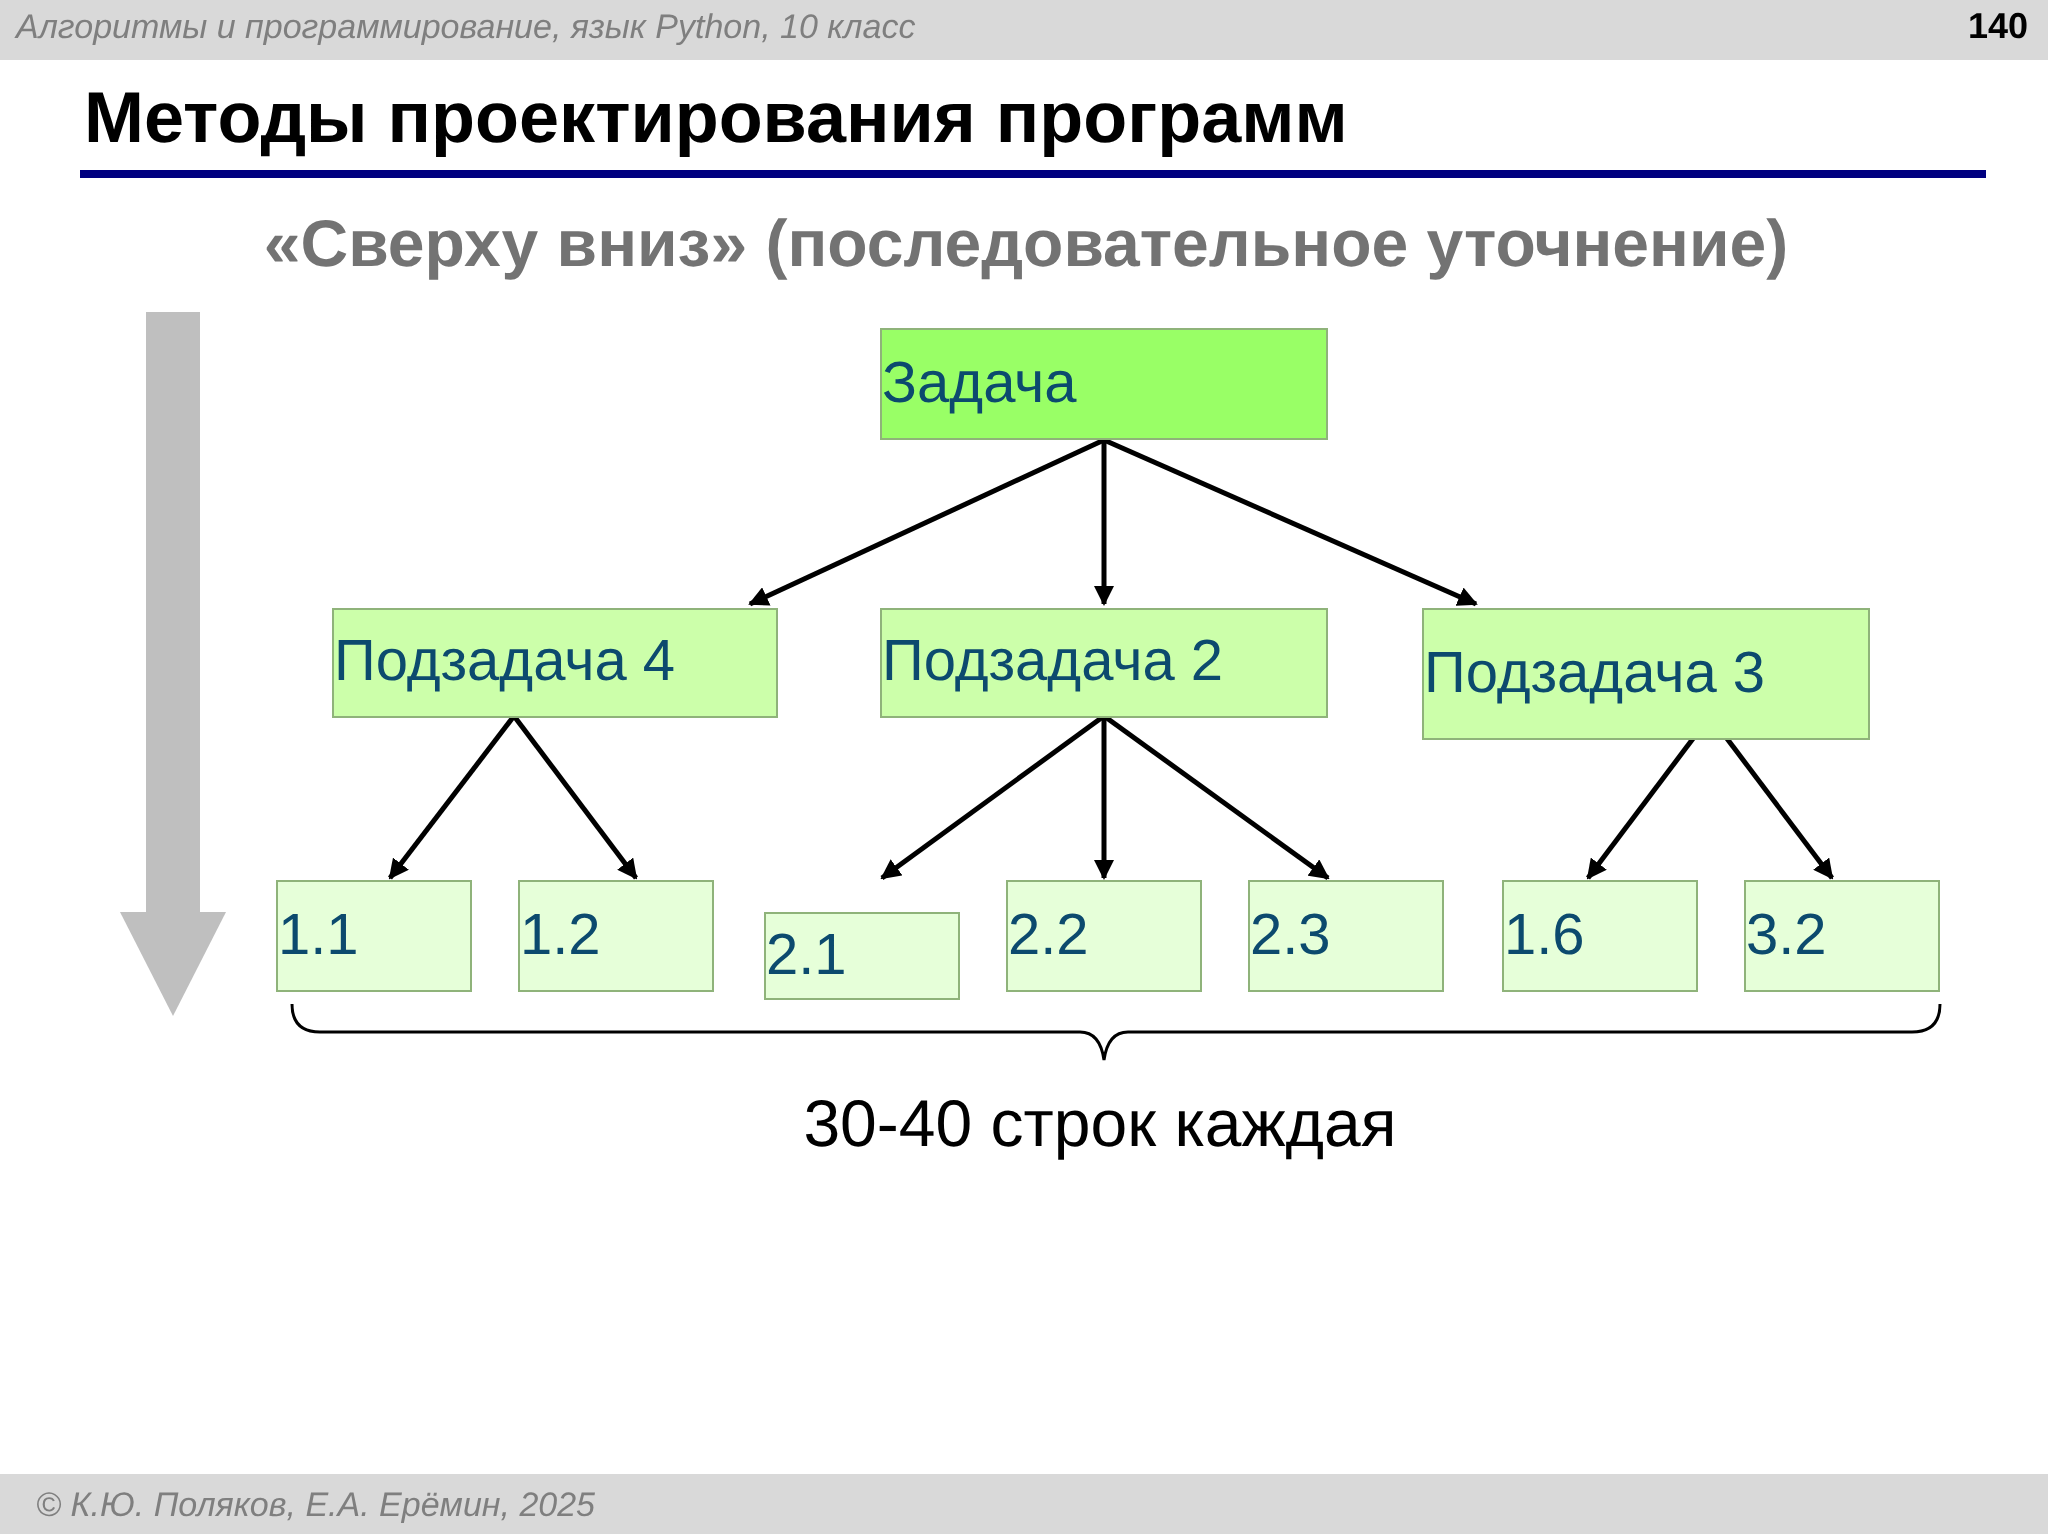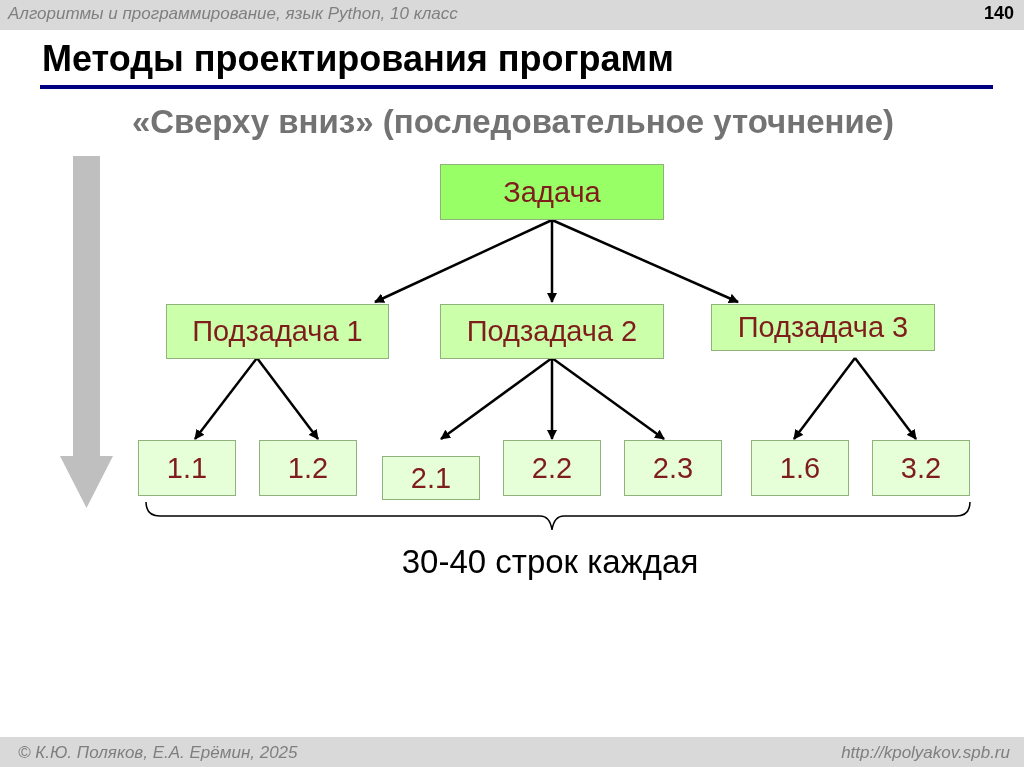--- a/index.html
+++ b/index.html
@@ -6,21 +6,21 @@
   body { width:1024px; height:767px; position:relative; background:#ffffff; overflow:hidden;
          font-family:"Liberation Sans", sans-serif; }
   .header { position:absolute; left:0; top:0; width:1024px; height:30px; background:#d9d9d9; }
   .header-text { position:absolute; left:8px; top:4px; font-size:17px; font-style:italic; color:#7f7f7f; }
   .page-num { position:absolute; right:10px; top:3px; font-size:18px; font-weight:bold; color:#000; }
   .title { position:absolute; left:42px; top:38px; font-size:36px; font-weight:bold; color:#000; letter-spacing:0px; }
   .title-rule { position:absolute; left:40px; top:85px; width:953px; height:4px; background:#000080; }
   .subtitle { position:absolute; left:38px; top:103px; width:950px; text-align:center; font-size:33px; font-weight:bold; color:#737373; }
   .big-arrow { position:absolute; left:60px; top:156px; }
   .diagram { position:absolute; left:0; top:0; }
-  .box { position:absolute; display:flex; align-items:center; justify-content:center; color:#7f1d1d;
+  .box { position:absolute; display:flex; align-items:center; justify-content:flex-start; color:#0c4a6e;
          border:1px solid #8fb37a; box-sizing:border-box; }
   .box-root { background:#99ff66; font-size:29px; }
   .box-mid { background:#ccffaa; font-size:29px; }
   .box-leaf { background:#e6ffd9; font-size:29px; }
   .caption { position:absolute; left:300px; top:543px; width:500px; text-align:center; font-size:33px; color:#000; }
   .footer { position:absolute; left:0; top:737px; width:1024px; height:30px; background:#d9d9d9; }
   .footer-left { position:absolute; left:6px; top:6px; font-size:17px; font-style:italic; color:#7f7f7f;margin-left:12px; }
   .footer-right { position:absolute; right:14px; top:6px; font-size:17px; font-style:italic; color:#7f7f7f; }
 </style>
 </head>
@@ -59,26 +59,26 @@
     <line x1="855" y1="358" x2="916" y2="439"></line>
   </g>
   <path d="M146,502 Q146,516 160,516 L540,516 Q550,516 552,530 Q554,516 564,516 L956,516 Q970,516 970,502" stroke="#000" stroke-width="1.5" fill="none"></path>
 </svg>
 
 <div class="box box-root" style="left:440px;top:164px;width:224px;height:56px;">
   <span>Задача</span>
 </div>
 
 <div class="box box-mid" style="left:166px;top:304px;width:223px;height:55px;">
-  <span>Подзадача 1</span>
+  <span>Подзадача 4</span>
 </div>
 <div class="box box-mid" style="left:440px;top:304px;width:224px;height:55px;">
   <span>Подзадача 2</span>
 </div>
-<div class="box box-mid" style="left:711px;top:304px;width:224px;height:47px;">
+<div class="box box-mid" style="left:711px;top:304px;width:224px;height:66px;">
   <span>Подзадача 3</span>
 </div>
 
 <div class="box box-leaf" style="left:138px;top:440px;width:98px;height:56px;">
   <span>1.1</span>
 </div>
 <div class="box box-leaf" style="left:259px;top:440px;width:98px;height:56px;">
   <span>1.2</span>
 </div>
 <div class="box box-leaf" style="left:382px;top:456px;width:98px;height:44px;">
@@ -94,14 +94,13 @@
   <span>1.6</span>
 </div>
 <div class="box box-leaf" style="left:872px;top:440px;width:98px;height:56px;">
   <span>3.2</span>
 </div>
 
 <div class="caption">30-40 строк каждая</div>
 
 <div class="footer">
   <span class="footer-left">© К.Ю. Поляков, Е.А. Ерёмин, 2025</span>
-  <span class="footer-right">http://kpolyakov.spb.ru</span>
 </div>
 
 </body></html>

